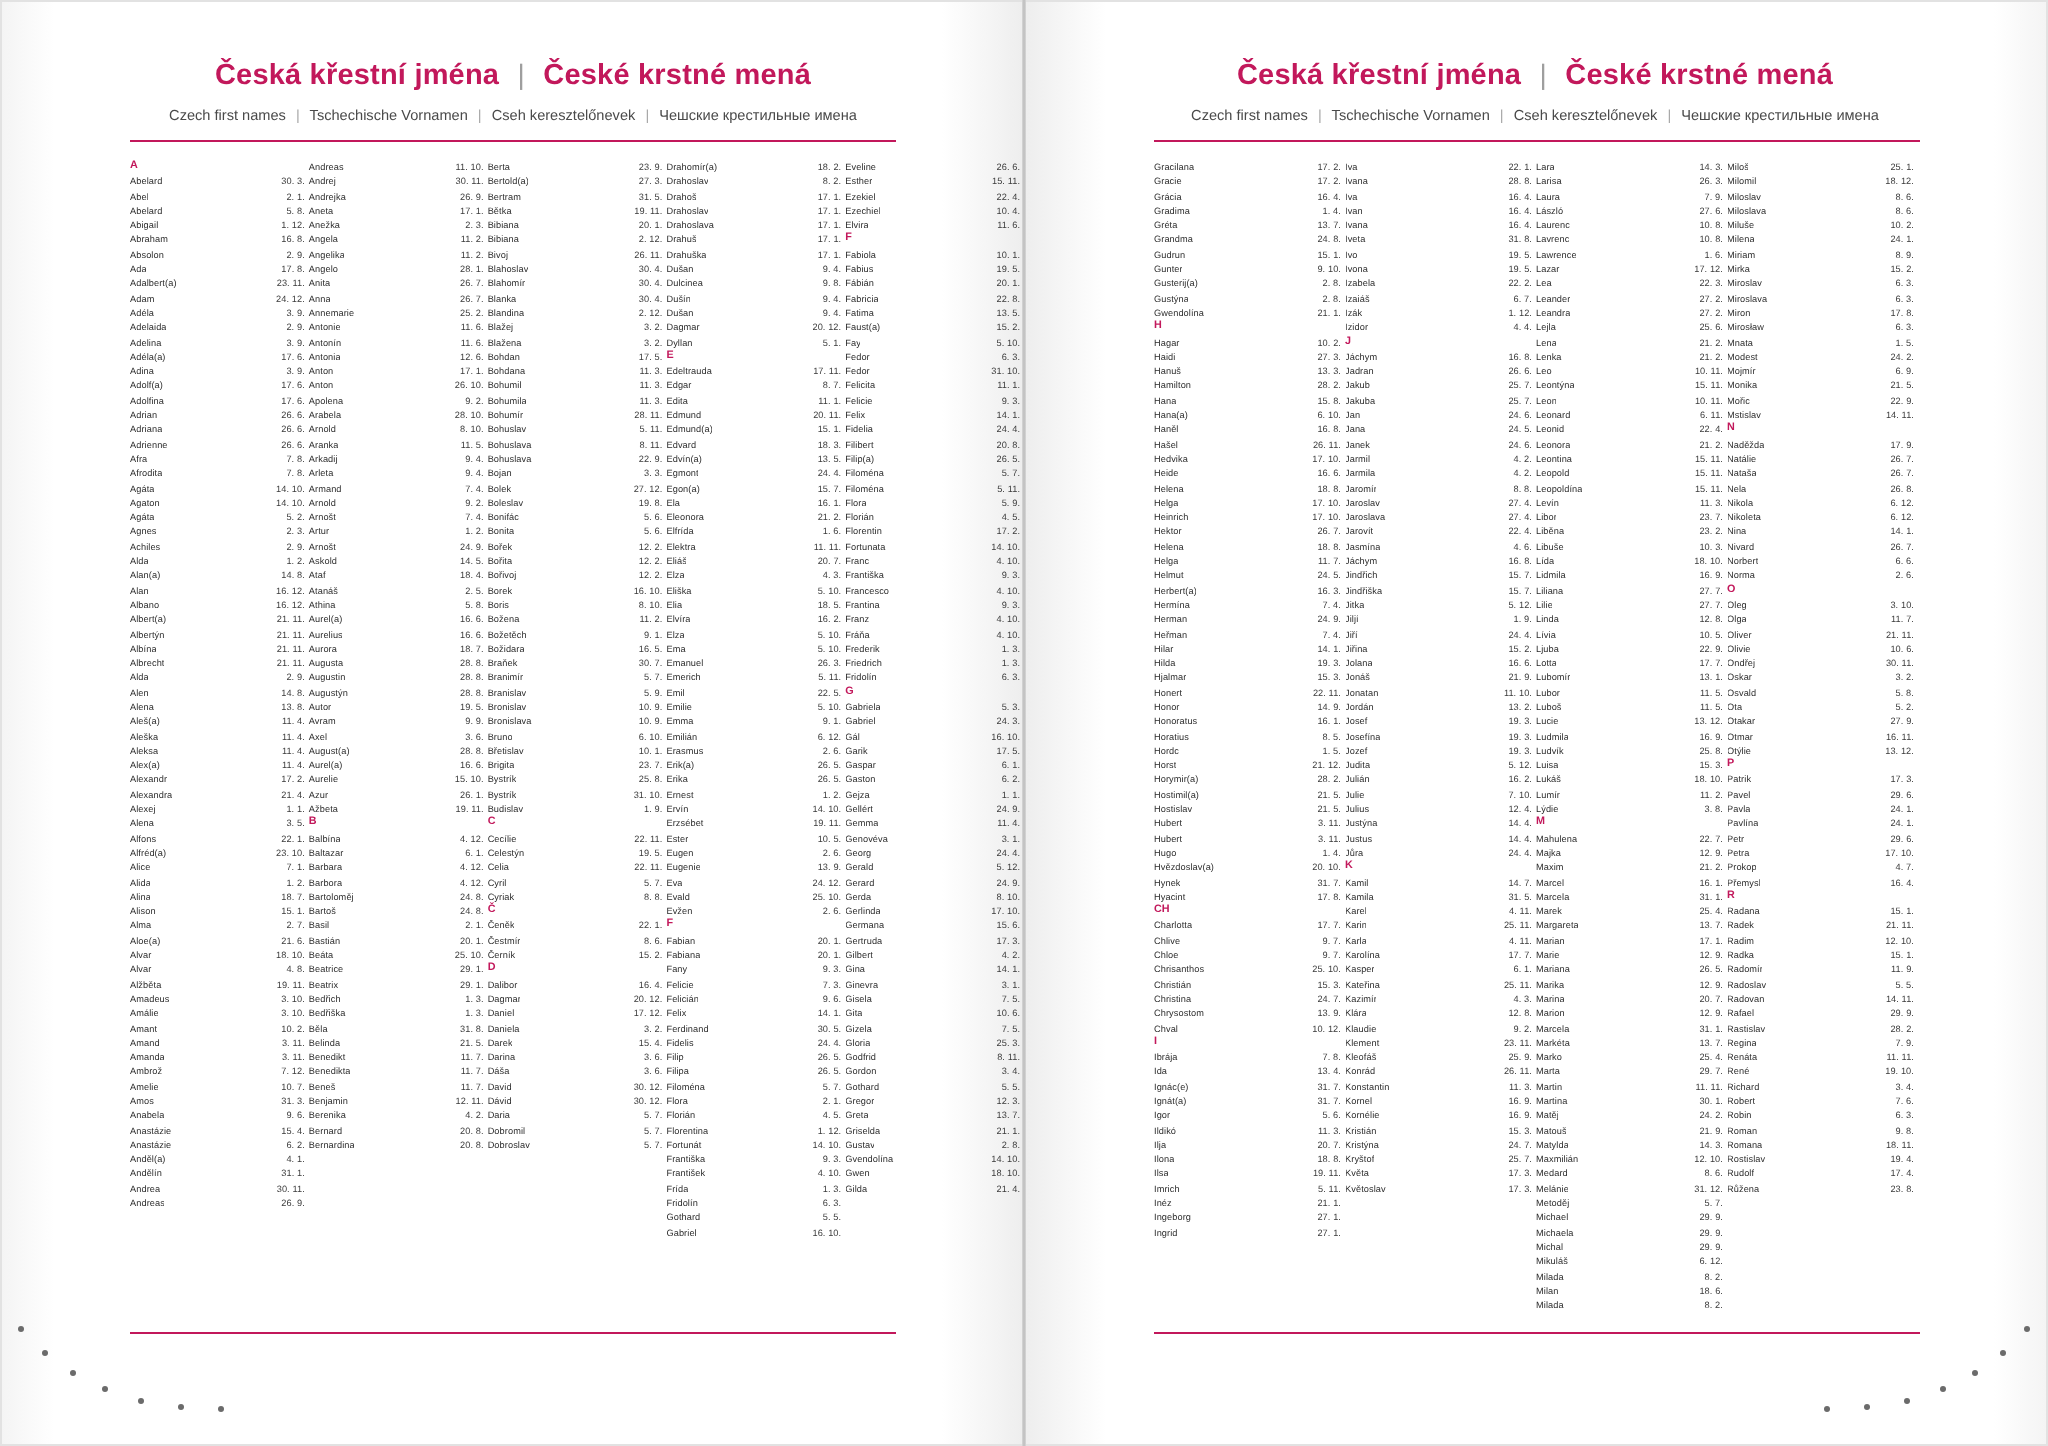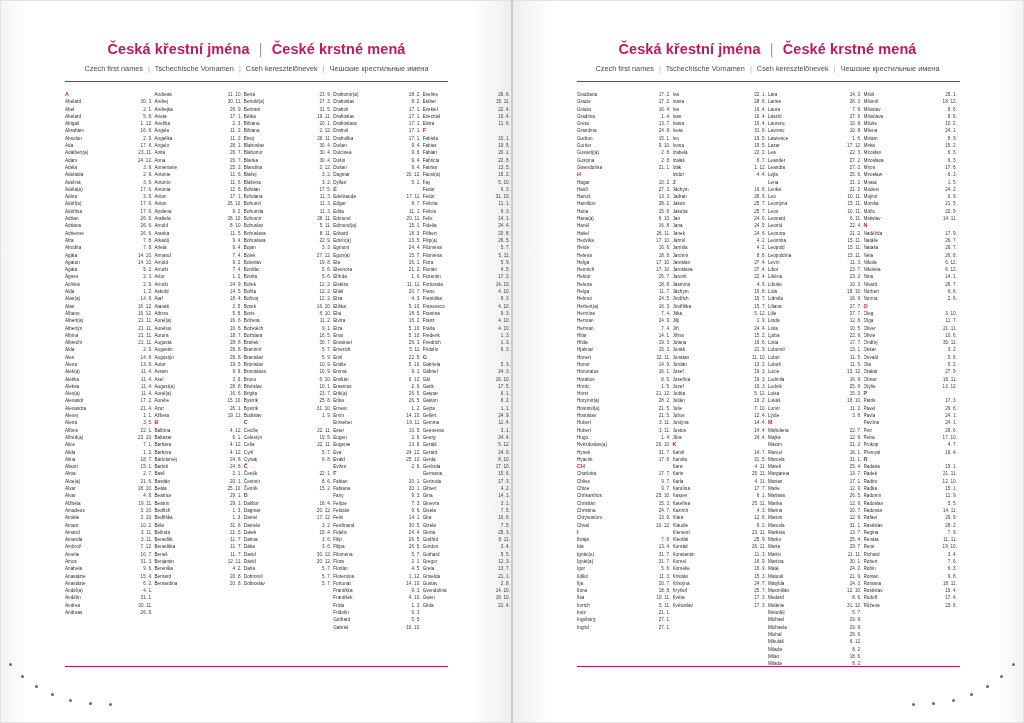--- a/index.html
+++ b/index.html
@@ -32,21 +32,21 @@
     border-left:none;
   }
   .spine{
     position:absolute;left:511px;top:0;width:2px;height:723px;
     background:linear-gradient(to right,#d8d8d8,#bdbdbd,#d8d8d8);
     z-index:5;
   }
   
   .head{
     text-align:center;
-    padding-top:40px;
+    padding-top:28px;
   }
   .title{
     font-size:14.5px;
     font-weight:bold;
     color:#c2185b;
     letter-spacing:.1px;
     white-space:nowrap;
   }
   .title .sep{
     color:#9e9e9e;

